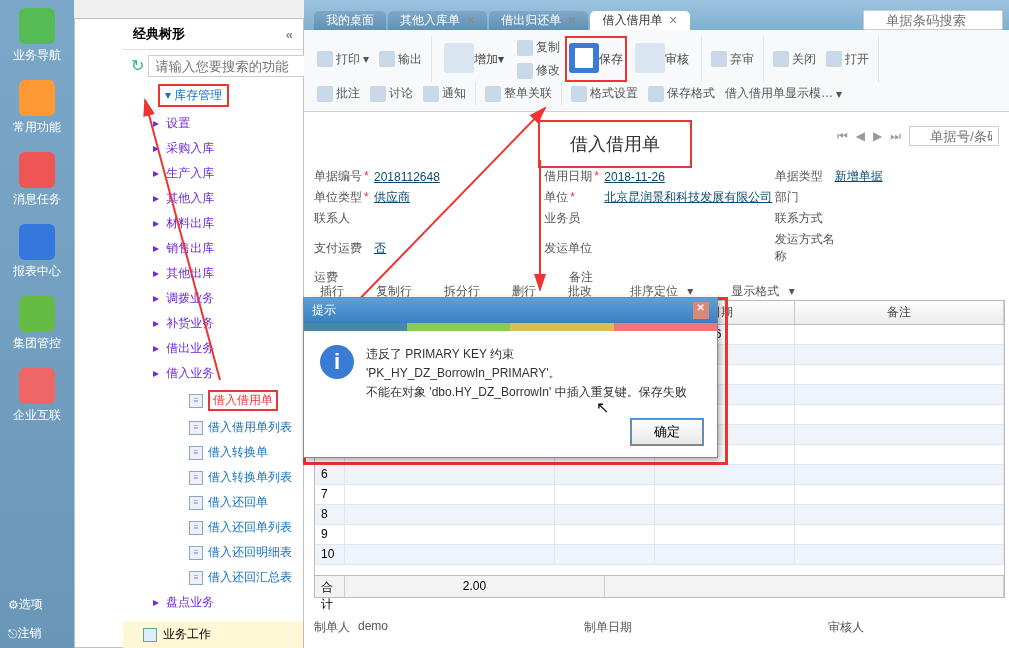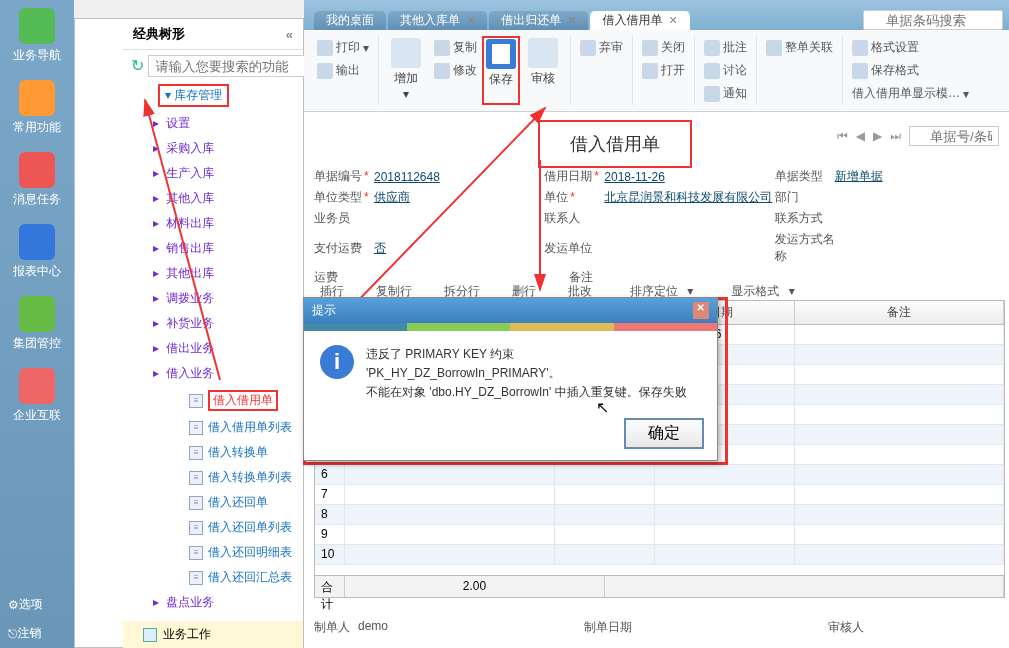--- a/index.html
+++ b/index.html
@@ -32,25 +32,25 @@
 
 .main { position: absolute; left: 304px; top: 0; width: 705px; height: 648px; background: #fff; }
 .tabs { display: flex; height: 30px; background: linear-gradient(#9cc4e0,#7fb0d0); align-items: flex-end; padding-left: 10px; }
 .tab { padding: 1px 12px; border-radius: 5px 5px 0 0; margin-right: 2px; font-size: 12px; background: linear-gradient(#7fa8c8,#6090b5); color: #fff; display:flex; align-items:center; gap:6px;}
 .tab.active { background: #fff; color: #333; }
 .tab .x { color:#888; font-size:11px; }
 .tab-search { margin-left: auto; margin-right: 6px; }
 .tab-search input { padding: 3px 6px 3px 22px; border: 1px solid #ccc; border-radius: 2px; width: 140px; height:20px; }
 
 .toolbar { display: flex; padding: 6px 4px; border-bottom: 1px solid #d0d0d0; background: #f7f9fb; flex-wrap: wrap; }
-.tb-group { display: flex; flex-direction: column; padding: 0 4px; border-right: 1px solid #e4e4e4; }
+.tb-group { display: flex; padding: 0 4px; border-right: 1px solid #e4e4e4; }
 .tb-group:last-child { border-right: none; }
 .tb-btn { display: flex; align-items: center; padding: 3px 5px; color: #555; font-size: 12px; gap: 3px; white-space: nowrap; }
 .tb-btn .ic { width: 16px; height: 16px; background: #c8d8e8; border-radius: 2px; }
-.tb-big { display: flex; flex-direction: column; align-items: center; padding: 2px 8px; color: #444; }
+.tb-big { display: flex; flex-direction: row; align-items: center; padding: 2px 8px; color: #444; }
 .tb-big .ic { width: 30px; height: 30px; background: #d9e6f2; margin-bottom: 2px; border-radius: 3px; }
 .tb-save-hl { border: 2px solid #e33; padding: 1px 2px; }
 .tb-save-hl .ic { background: #3a7bd5; position: relative; }
 .tb-save-hl .ic::after { content:""; position:absolute; inset:5px 6px; background:#fff; border-radius:1px;}
 
 .doc-title-hl { position: absolute; left: 615px; top: 120px; border: 2px solid #e33; padding: 10px 30px; font-size: 18px; color: #333; transform: translateX(-50%); z-index:5; }
 
 .nav-arrows { position: absolute; right: 10px; top: 126px; display: flex; gap: 8px; align-items: center; color: #999; }
 .nav-arrows span { cursor: pointer; }
 .nav-search { border:1px solid #ccc; padding:2px 6px 2px 20px; width:90px; color:#aaa; height:20px;}
@@ -81,21 +81,21 @@
 .footer-info .gap { width: 180px; }
 
 .dialog { position: absolute; left: 303px; top: 297px; width: 415px; border: 1px solid #888; background: #eee; z-index: 100; box-shadow: 2px 3px 6px rgba(0,0,0,.3); }
 .dlg-title { background: linear-gradient(#5aa0db,#3a80c0); color: #fff; padding: 4px 8px; display: flex; justify-content: space-between; font-size: 12px; }
 .dlg-title .x { background:#d87; padding:0 4px; color:#fff; font-weight:bold; font-size:10px; }
 .dlg-stripe { height: 8px; background: linear-gradient(90deg,#48a 0 25%,#8c5 25% 50%,#db5 50% 75%,#e77 75%); }
 .dlg-body { display: flex; padding: 14px 16px 8px; background: #fff; min-height: 80px; }
 .dlg-icon { width: 34px; height: 34px; background: #3a7bd5; border-radius: 50%; color: #fff; font-size: 22px; font-weight: bold; text-align: center; line-height: 34px; margin-right: 12px; flex-shrink:0; }
 .dlg-text { font-size: 12px; color: #333; line-height: 1.6; }
 .dlg-foot { padding: 8px 14px 12px; text-align: right; background:#fff; }
-.dlg-btn { border: 1px solid #888; background: linear-gradient(#fdfdfd,#e8e8e8); padding: 3px 22px; font-size:16px; box-shadow: 0 0 0 1px #4a90d9; }
+.dlg-btn { border: 1px solid #888; background: linear-gradient(#fdfdfd,#e8e8e8); padding: 3px 22px; font-size:13px; box-shadow: 0 0 0 1px #4a90d9; }
 
 .cursor { position:absolute; left:596px; top:398px; font-size:16px; color:#000; z-index:200; }
 
 .overlay-box { position: absolute; border: 3px solid #e33; z-index: 90; pointer-events: none; }
 .ob1 { left: 303px; top: 297px; width: 425px; height: 168px; }
 svg.arrows { position:absolute; left:0; top:0; width:1009px; height:648px; z-index:80; pointer-events:none; }
 </style>
 </head>
 <body>
 
@@ -306,24 +306,24 @@
       <div class="form-cell">
           <span class="form-label"><span>单位</span><span class="form-req">*</span></span>
           <span class="form-val">北京昆润景和科技发展有限公司</span>
         </div>
       <div class="form-cell">
           <span class="form-label">部门</span>
         </div>
     </div>
     <div class="form-row">
       <div class="form-cell">
+          <span class="form-label">联系人</span>
+        </div>
+      <div class="form-cell">
           <span class="form-label">业务员</span>
-        </div>
-      <div class="form-cell">
-          <span class="form-label">联系人</span>
         </div>
       <div class="form-cell">
           <span class="form-label">联系方式</span>
         </div>
     </div>
     <div class="form-row">
       <div class="form-cell">
           <span class="form-label">支付运费</span>
           <span class="form-val">否</span>
         </div>

